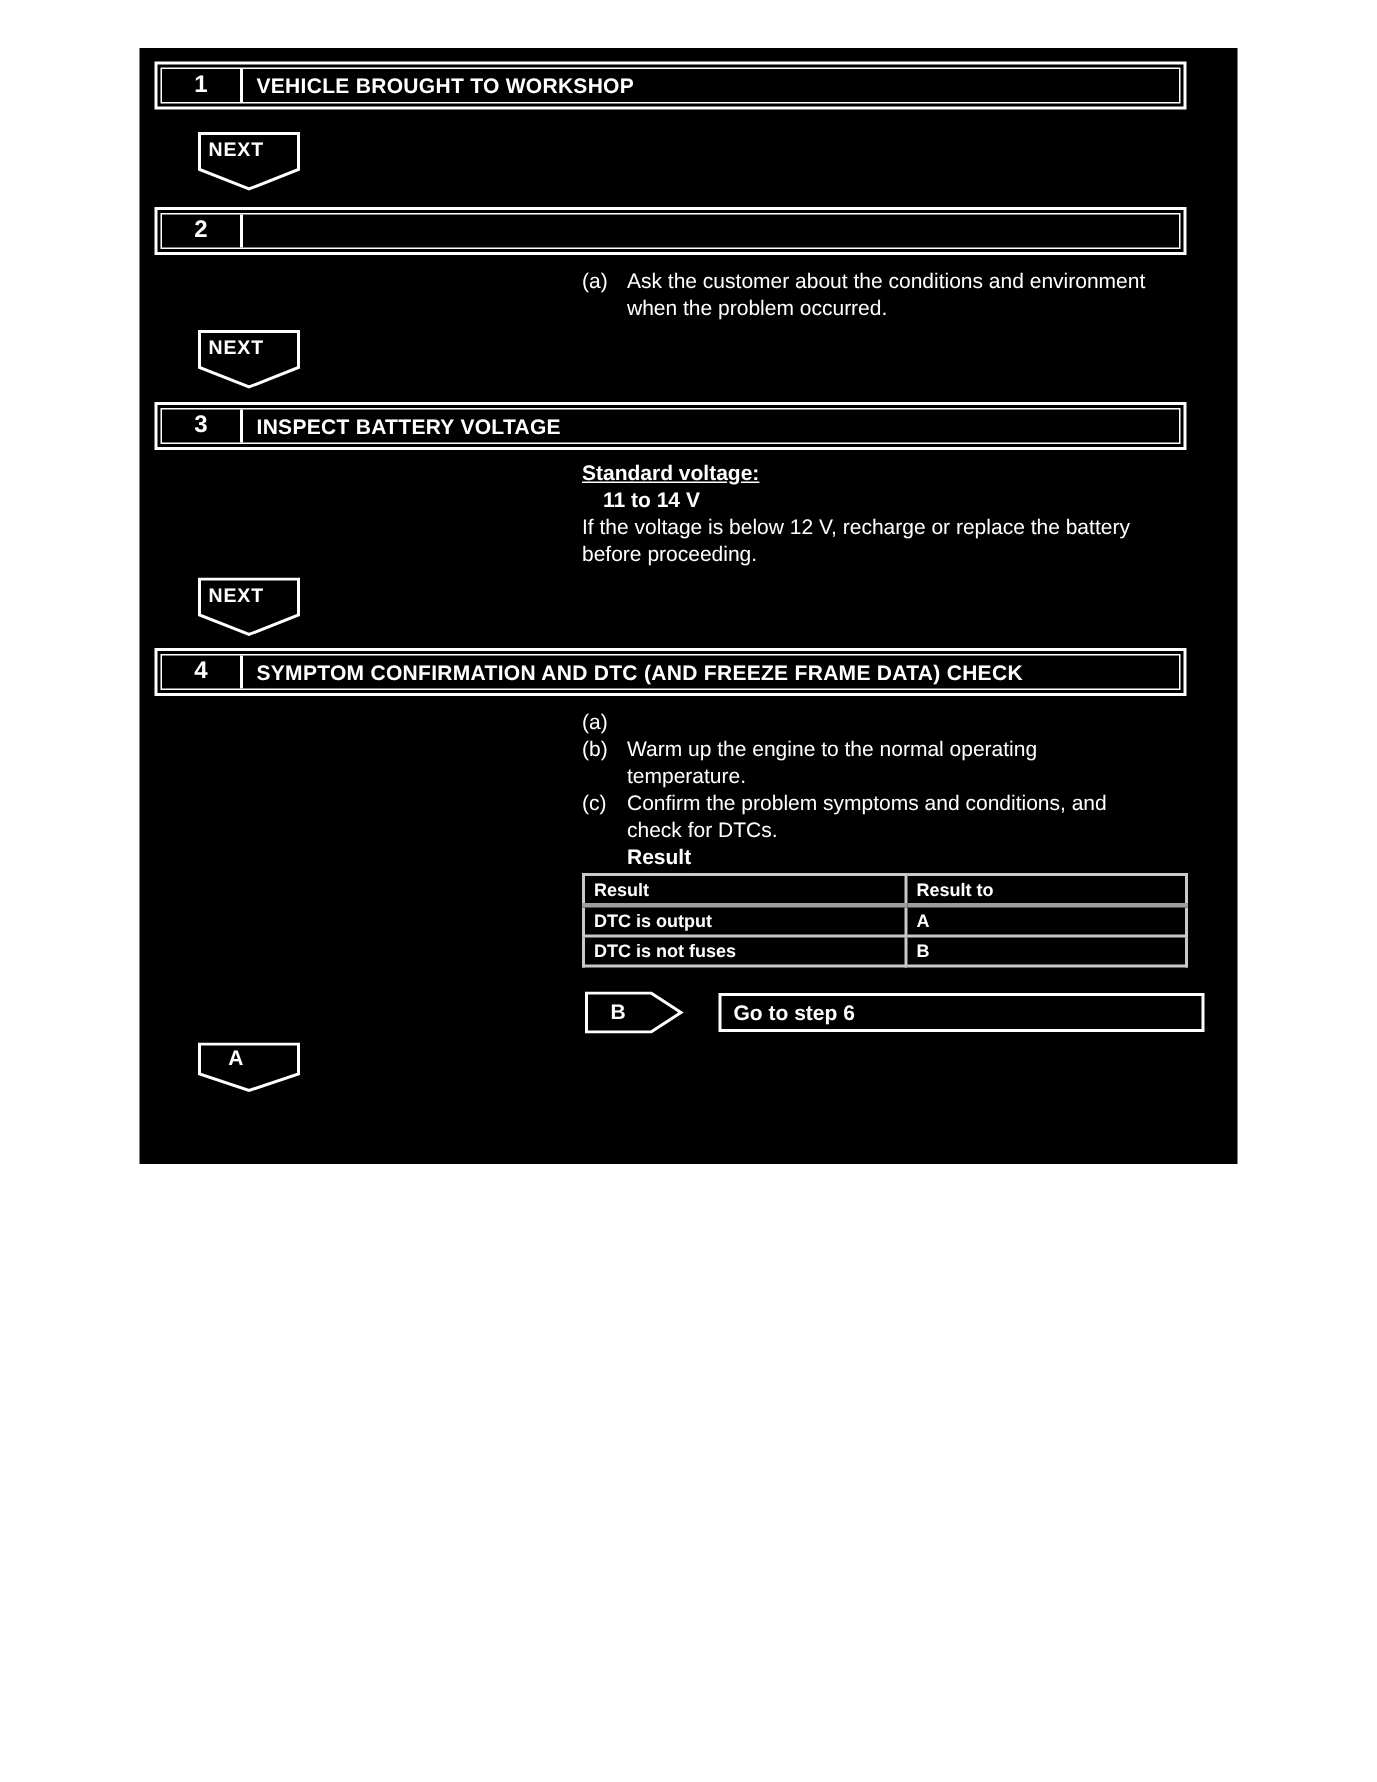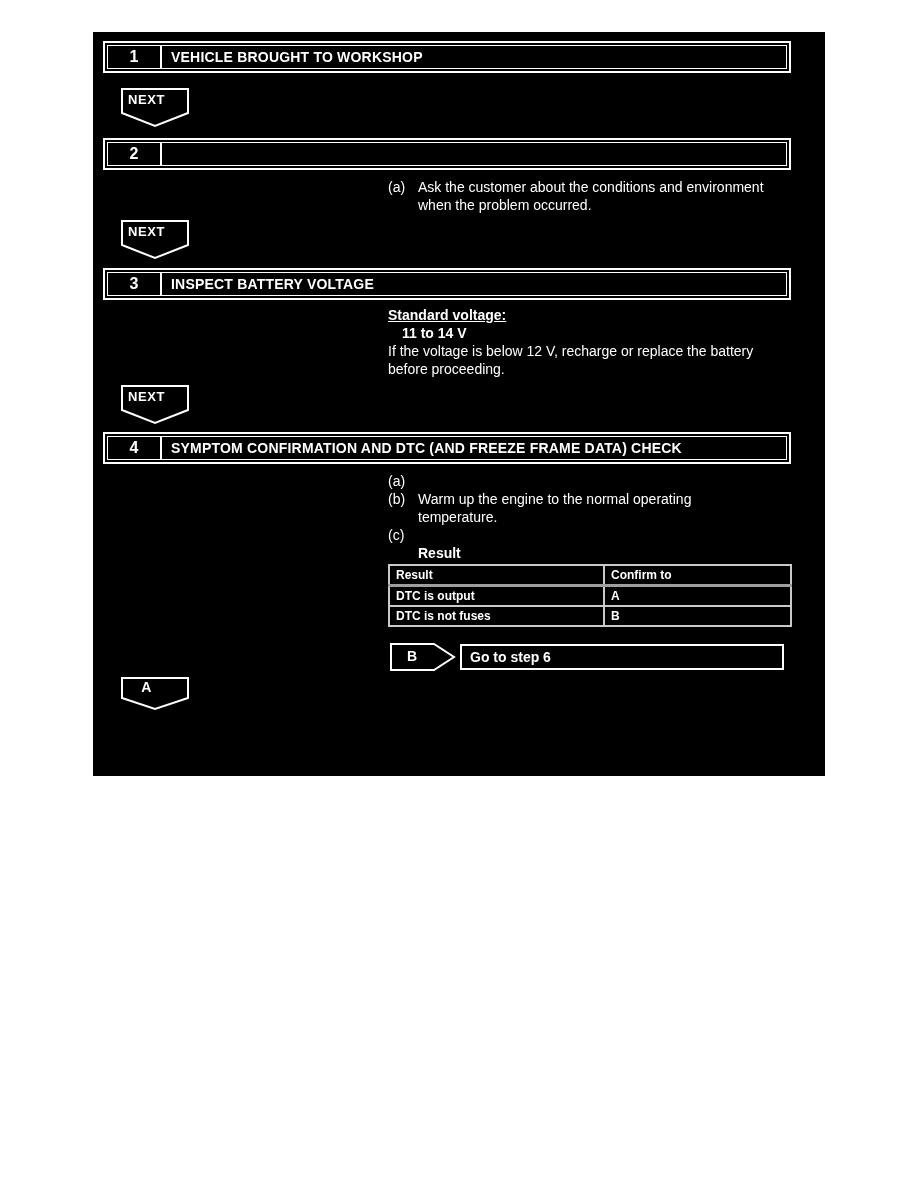--- a/index.html
+++ b/index.html
@@ -68,21 +68,21 @@
   .item .marker { flex: 0 0 30px; }
   .item .text  { width: 352px; }
   .spec-title  { font-weight: bold; text-decoration: underline; }
   .spec-value  { font-weight: bold; padding-left: 14px; }
   .result-label { font-weight: bold; margin-left: 30px; }
   
   .next-wrap {
     position: relative;
     width: 68px;
     height: 40px;
-    margin-left: 11px;
+    margin-left: 22px;
     padding-left: 17px;
   }
   .next-wrap .lbl {
     position: absolute;
     left: 0; top: 4px;
     width: 100%;
     text-align: center;
     font-weight: bold;
     font-size: 13px;
     letter-spacing: 0.6px;
@@ -120,21 +120,21 @@
   .b-shape .lbl {
     position: absolute;
     left: 0; top: 5px;
     width: 44px;
     text-align: center;
     font-weight: bold;
     font-size: 14px;
   }
   .goto-box {
     border: 2px solid #ffffff;
-    margin-left: 4px;
+    margin-left: 23px;
     width: 312px;
     height: 22px;
     display: flex;
     align-items: center;
     padding-left: 8px;
     font-weight: bold;
     font-size: 14px;
     white-space: nowrap;
   }
   .mt6  { margin-top: 6px; }
@@ -211,29 +211,30 @@
     <div class="body-col mt8">
       <div class="item">
         <span class="marker">(a)</span>
       </div>
       <div class="item">
         <span class="marker">(b)</span>
         <span class="text">Warm up the engine to the normal operating temperature.</span>
       </div>
       <div class="item">
         <span class="marker">(c)</span>
+        <span class="text">Confirm the problem symptoms and conditions, and check for DTCs.</span>
       </div>
       <div class="result-label">Result</div>
     </div>
 
     <table class="res-table">
       <tbody>
         <tr class="hdr">
           <td class="c1">Result</td>
-          <td>Confirm to</td>
+          <td>Result to</td>
         </tr>
         <tr>
           <td class="c1">DTC is output</td>
           <td>A</td>
         </tr>
         <tr>
           <td class="c1">DTC is not fuses</td>
           <td>B</td>
         </tr>
       </tbody>

